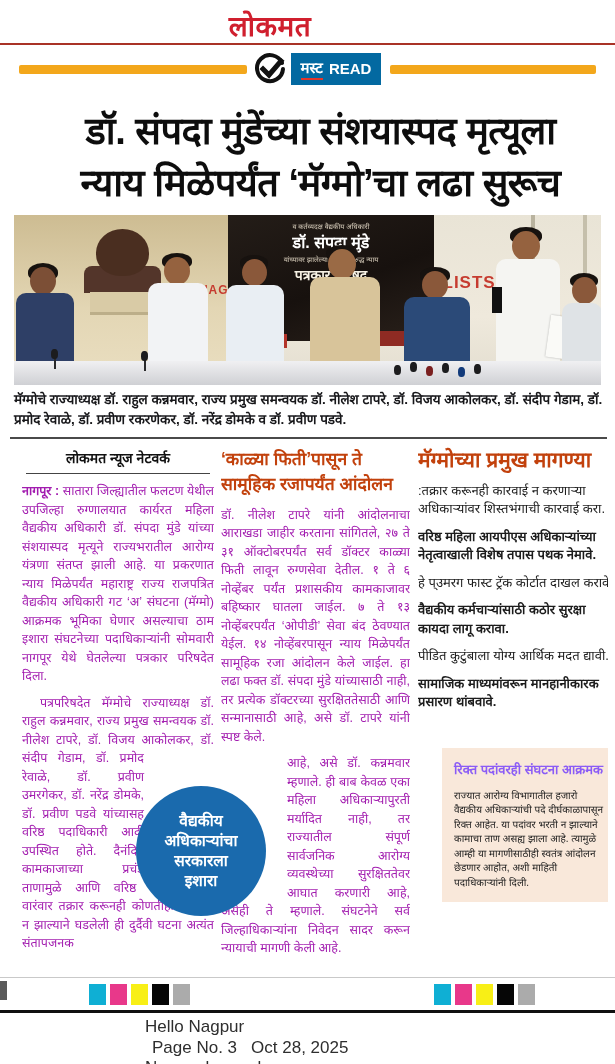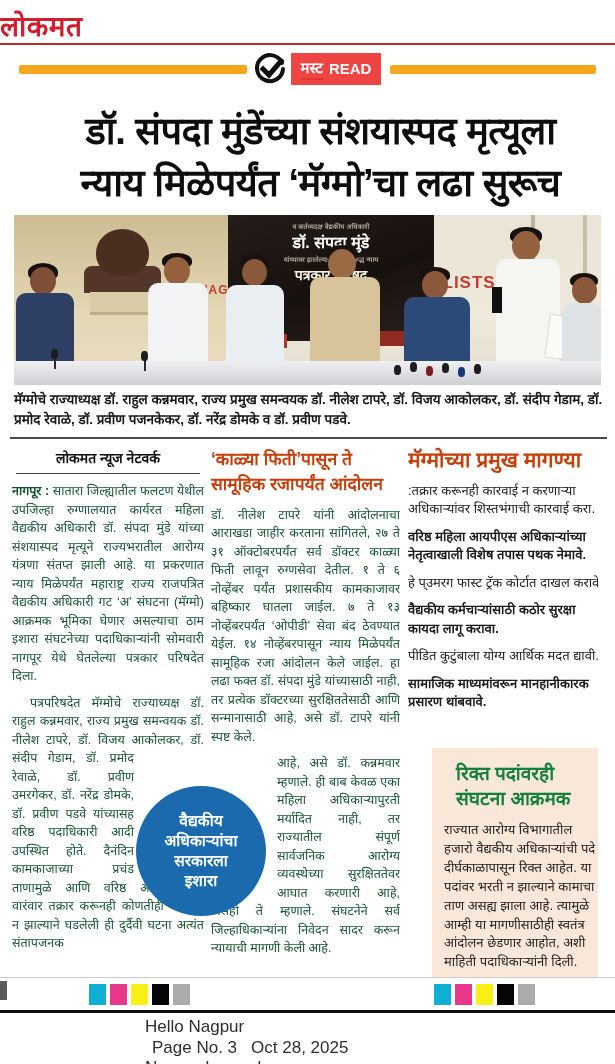--- a/index.html
+++ b/index.html
@@ -1,30 +1,30 @@
 <!DOCTYPE html>
 <html><head>
 <meta charset="utf-8">
 <style>
   html,body{margin:0;padding:0;background:#ffffff;}
   .page{position:relative;width:615px;height:1064px;background:#ffffff;overflow:hidden;
         font-family:"Liberation Sans","DejaVu Sans",sans-serif;color:#1a1a1a;}
   .abs{position:absolute;}
 
   
-  .logo{top:6px;left:0;width:540px;font-size:28px;font-weight:bold;
+  .logo{top:6px;left:0;width:540px;text-align:center;font-size:28px;font-weight:bold;
         color:#d01f2e;letter-spacing:0.5px;}
   .top-rule{top:43px;left:0;width:615px;height:2px;background:#a93226;}
 
   .mustread{top:52px;left:0;width:615px;height:34px;display:flex;align-items:center;justify-content:center;}
   .obar{height:9px;background:#f3a71b;border-radius:2px;}
   .obar.l{width:228px;margin-right:7px;}
   .obar.r{width:206px;margin-left:9px;}
   .check-wrap{width:32px;height:32px;margin-right:5px;}
-  .badge{background:#ef4444;color:#fff;font-weight:bold;font-size:15px;
+  .badge{background:#0369a1;color:#fff;font-weight:bold;font-size:15px;
          padding:4px 10px 5px 10px;display:flex;align-items:center;gap:6px;}
   .badge .dev{border-bottom:2px solid #e2362b;padding-bottom:1px;}
 
   
   .headline{top:92px;left:8px;width:599px;text-align:center;font-weight:bold;color:#0d0d0d;
             font-size:38px;line-height:1.38;letter-spacing:-0.5px;}
 
   
   .photo{top:215px;left:14px;width:587px;height:170px;background:#e6dcc2;overflow:hidden;}
   .wall-l{left:0;top:0;width:40%;height:100%;background:linear-gradient(180deg,#cdbc92 0%,#e3d6b4 55%,#eadfc2 100%);}
@@ -52,38 +52,38 @@
   .mic{position:absolute;width:7px;height:10px;background:#1c1c1e;border-radius:45%;}
   .micstem{position:absolute;width:2px;height:12px;background:#2a2a2c;}
   .paper{position:absolute;background:#fafaf7;transform:rotate(8deg);box-shadow:0 0 2px rgba(0,0,0,.3);}
   .armband{position:absolute;background:#111;}
 
   
   .caption{top:390px;left:14px;width:589px;font-size:13.5px;font-weight:bold;line-height:1.5;color:#17171a;}
   .cap-rule{top:437px;left:10px;width:597px;height:2px;background:#4a4a4a;}
 
   
-  .content{top:445px;left:2px;width:596px;height:532px;overflow:hidden;}
+  .content{top:445px;left:12px;width:596px;height:532px;overflow:hidden;}
   .col{position:absolute;top:0;overflow:hidden;}
   .col1{left:10px;width:192px;height:532px;}
   .col2{left:209px;width:189px;height:532px;}
   .col3{left:406px;width:201px;height:532px;}
   .byline{font-size:14px;font-weight:bold;text-align:center;color:#111;
           border-bottom:1.5px solid #444;padding:3px 0 6px 0;margin:0 4px 8px 4px;}
-  .body-text{font-size:12.5px;line-height:1.48;text-align:justify;color:#14532d;margin:0 0 8px 0;}
+  .body-text{font-size:12.5px;line-height:1.48;text-align:justify;color:#a21caf;margin:0 0 8px 0;}
   .body-text .indent{display:inline-block;width:18px;}
   .cutout-r{float:right;width:62px;height:122px;margin:2px 0 4px 8px;}
   .cutout-l{float:left;width:58px;height:128px;margin:2px 8px 4px 0;}
   .subhead{font-size:17.5px;line-height:1.45;font-weight:bold;color:#c2410c;margin:2px 0 8px 0;}
   .d-title{font-size:21px;font-weight:bold;color:#c2410c;margin:0 0 9px 0;}
   .demand{font-size:13px;line-height:1.42;margin:0 0 9px 0;color:#1c1c1c;}
   .demand.bold{font-weight:bold;}
   .sidebox{position:absolute;left:24px;top:303px;width:153px;padding:14px 12px 12px 12px;background:#f9e8da;}
-  .sidebox h3{font-size:19px;line-height:1.3;font-weight:bold;margin:0 0 10px 12px;color:#15803d;}
-  .sidebox p{font-size:13px;line-height:1.45;margin:0;color:#1c1c1c;}
+  .sidebox h3{font-size:13px;line-height:1.3;font-weight:bold;margin:0 0 10px 0;color:#8b5cf6;}
+  .sidebox p{font-size:10px;line-height:1.45;margin:0;color:#1c1c1c;}
 
   
   .circle-badge{top:786px;left:136px;width:130px;height:130px;border-radius:50%;background:#1a6aad;
                 display:flex;flex-direction:column;align-items:center;justify-content:center;
                 color:#fff;font-weight:bold;font-size:15.5px;line-height:1.3;text-align:center;}
 
   
   .hairline{top:977px;left:0;width:615px;height:1px;background:#c9c9c9;}
   .edge-swatch{top:981px;left:0;width:7px;height:19px;background:#5a5a5a;}
   .swatches{top:984px;height:21px;display:flex;gap:4px;}
@@ -188,21 +188,21 @@
     <div class="micstem" style="left:130px;top:144px;"></div>
     <div class="mic" style="left:127px;top:136px;"></div>
     <div class="mic" style="left:380px;top:150px;"></div>
     <div class="mic" style="left:396px;top:147px;"></div>
     <div class="mic" style="left:412px;top:151px;background:#7a1f1f;"></div>
     <div class="mic" style="left:428px;top:148px;"></div>
     <div class="mic" style="left:444px;top:152px;background:#123a7a;"></div>
     <div class="mic" style="left:460px;top:149px;"></div>
   </div>
 
-  <div class="abs caption">मॅग्मोचे राज्याध्यक्ष डॉ. राहुल कन्नमवार, राज्य प्रमुख समन्वयक डॉ. नीलेश टापरे, डॉ. विजय आकोलकर, डॉ. संदीप गेडाम, डॉ. प्रमोद रेवाळे, डॉ. प्रवीण पजनकेकर, डॉ. नरेंद्र डोमके व डॉ. प्रवीण पडवे.</div>
+  <div class="abs caption">मॅग्मोचे राज्याध्यक्ष डॉ. राहुल कन्नमवार, राज्य प्रमुख समन्वयक डॉ. नीलेश टापरे, डॉ. विजय आकोलकर, डॉ. संदीप गेडाम, डॉ. प्रमोद रेवाळे, डॉ. प्रवीण रकरणेकर, डॉ. नरेंद्र डोमके व डॉ. प्रवीण पडवे.</div>
   <div class="abs cap-rule"></div>
 
   <div class="abs content">
 
     <div class="col col1">
       <div class="byline">लोकमत न्यूज नेटवर्क</div>
       <p class="body-text"><b>नागपूर :</b> <span>सातारा जिल्ह्यातील फलटण येथील उपजिल्हा रुग्णालयात कार्यरत महिला वैद्यकीय अधिकारी डॉ. संपदा मुंडे यांच्या संशयास्पद मृत्यूने राज्यभरातील आरोग्य यंत्रणा संतप्त झाली आहे. या प्रकरणात न्याय मिळेपर्यंत महाराष्ट्र राज्य राजपत्रित वैद्यकीय अधिकारी गट ‘अ’ संघटना (मॅग्मो) आक्रमक भूमिका घेणार असल्याचा ठाम इशारा संघटनेच्या पदाधिकाऱ्यांनी सोमवारी नागपूर येथे घेतलेल्या पत्रकार परिषदेत दिला.</span></p>
       <p class="body-text"><span class="indent"></span><span>पत्रपरिषदेत मॅग्मोचे राज्याध्यक्ष डॉ. राहुल कन्नमवार, राज्य प्रमुख समन्वयक डॉ. नीलेश टापरे, डॉ. विजय आकोलकर, डॉ. संदीप गेडाम,</span>
       <span class="cutout-r"></span>
       <span>डॉ. प्रमोद रेवाळे, डॉ. प्रवीण उमरगेकर, डॉ. नरेंद्र डोमके, डॉ. प्रवीण पडवे यांच्यासह वरिष्ठ पदाधिकारी आदी उपस्थित होते. दैनंदिन कामकाजाच्या प्रचंड ताणामुळे आणि वरिष्ठ अधिकाऱ्यांकडे वारंवार तक्रार करूनही कोणतीही कारवाई न झाल्याने घडलेली ही दुर्दैवी घटना अत्यंत संतापजनक</span></p>

